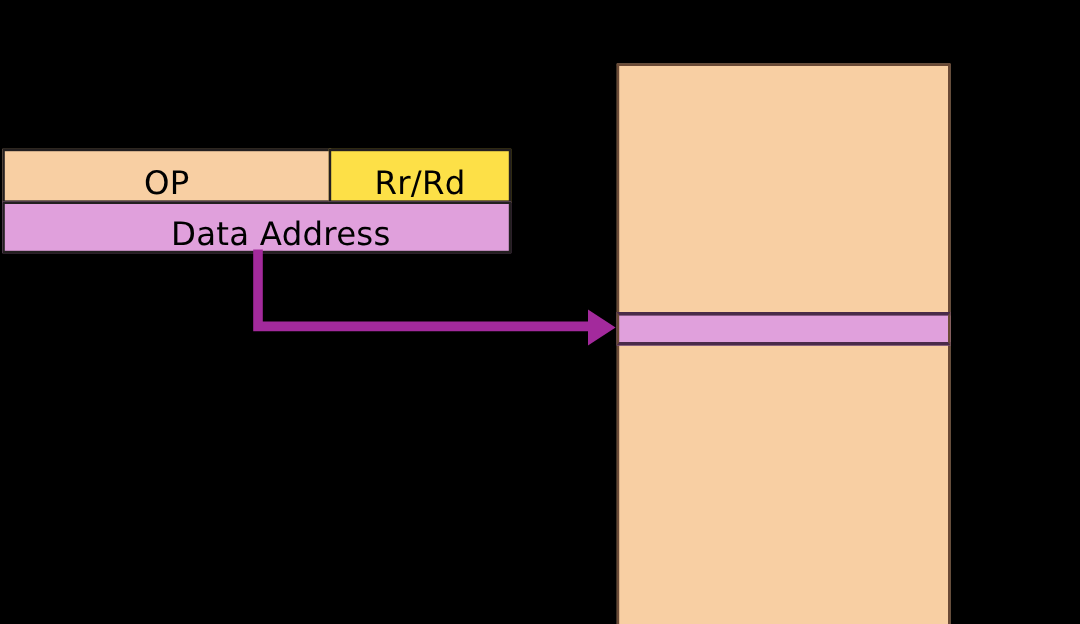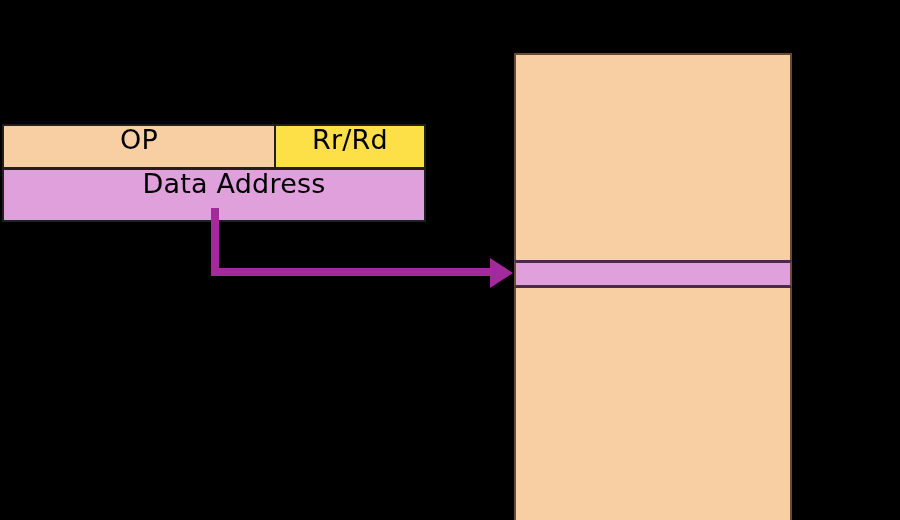--- a/index.html
+++ b/index.html
@@ -15,21 +15,21 @@
     overflow: hidden;
     font-family: "DejaVu Sans", sans-serif;
   }
 
   
   .ir-box {
     position: absolute;
     box-sizing: border-box;
     border: 2px solid #231f20;
     display: flex;
-    align-items: flex-start;
+    align-items: flex-end;
     justify-content: center;
     color: #000000;
     font-size: 27px;
     line-height: 1;
     letter-spacing: 0.2px;
   }
   #op-field {
     left: 2px;
     top: 124px;
     width: 274px;
@@ -40,21 +40,21 @@
     left: 274px;
     top: 124px;
     width: 152px;
     height: 45px;
     background: #fde047;
   }
   #data-address-field {
     left: 2px;
     top: 168px;
     width: 424px;
-    height: 54px;
+    height: 43px;
     background: #e0a0dc;
     padding-left: 40px;
   }
 
   
   #memory-block {
     position: absolute;
     left: 514px;
     top: 53px;
     width: 278px;

